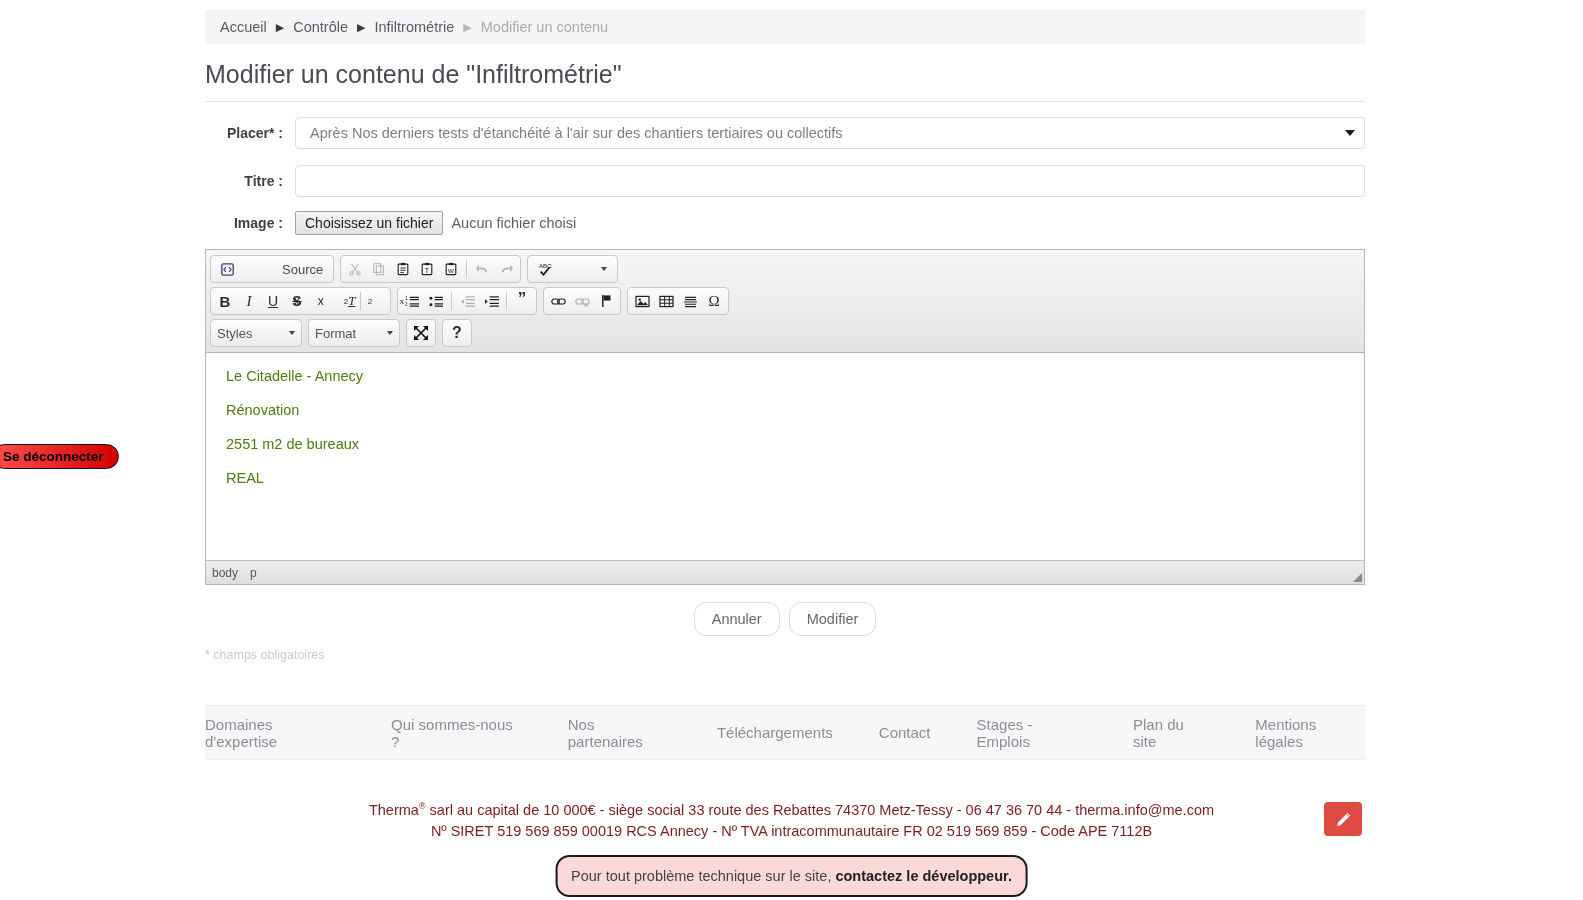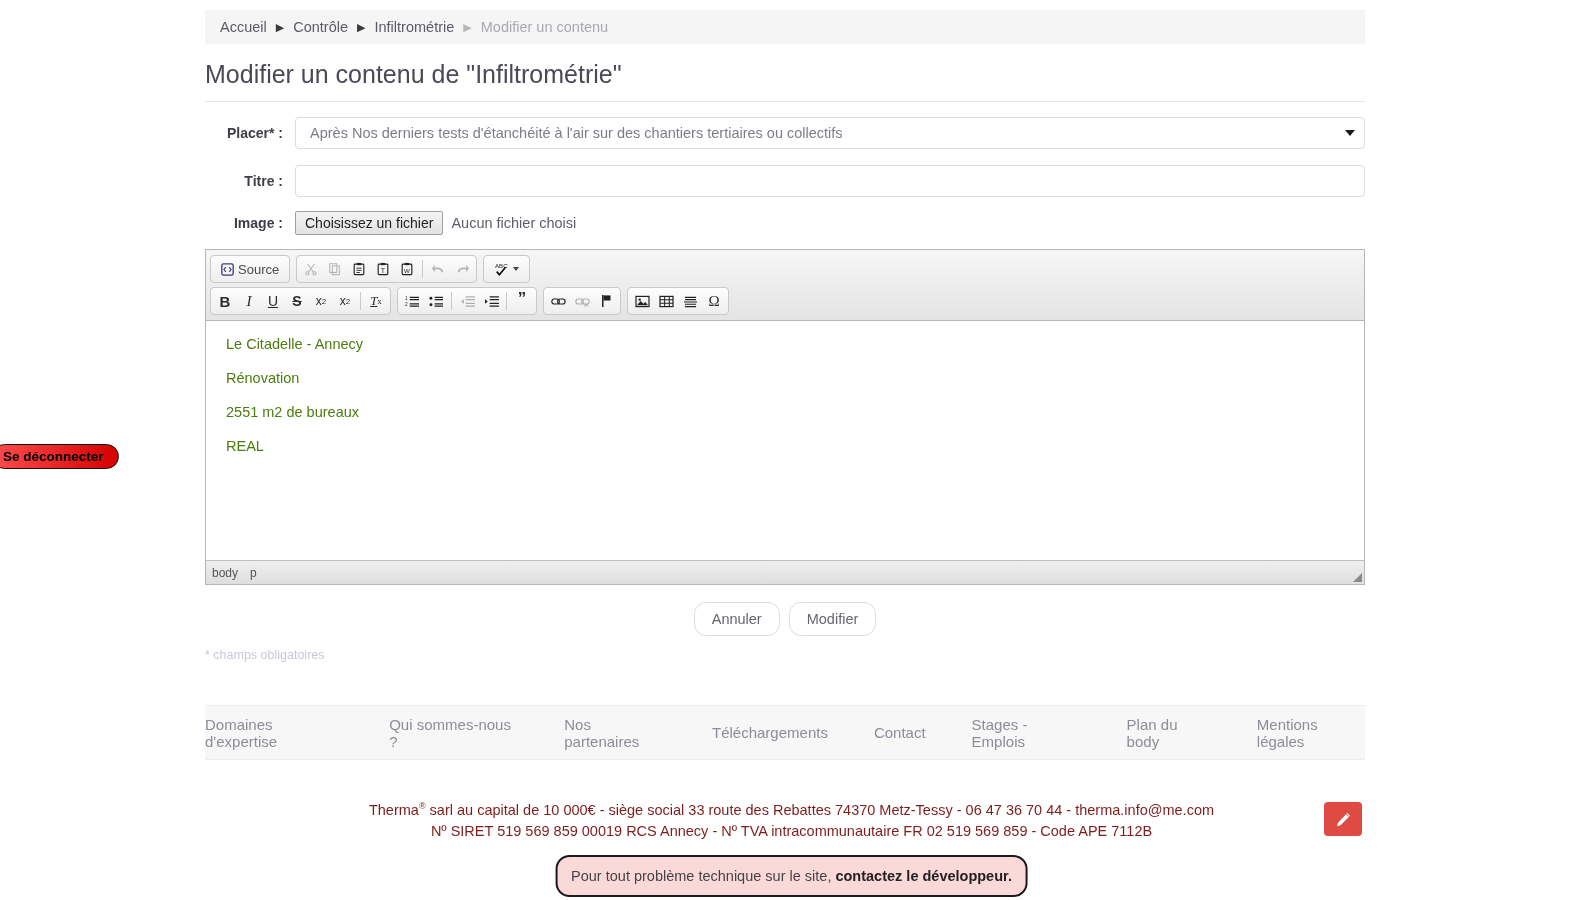--- a/index.html
+++ b/index.html
@@ -137,20 +137,21 @@
   }
   .tb-btn {
     width: 24px; height: 24px;
     display: flex; align-items: center; justify-content: center;
     border: 1px solid transparent;
     border-radius: 3px;
     color: #2b2b2b;
     font-size: 14px;
     cursor: pointer;
     position: relative;
+    gap: 44px;
   }
   .tb-btn.dis { opacity: 0.33; cursor: default; }
   .tb-btn.wide { width: auto; padding: 0 7px; }
   .tb-sep {
     width: 1px; height: 18px;
     background: #c9c9c9;
     margin: 0 3px;
   }
   .tb-caret {
     width: 0; height: 0;
@@ -489,20 +490,44 @@
           </div>
           <div class="tb-btn">
             <svg width="15" height="13" viewBox="0 0 16 14">
               <path d="M2 2.5h12M2 5h12M1 7.5h14M2 10h12M2 12.5h12" stroke="#222" stroke-width="1.2"></path>
             </svg>
           </div>
           <div class="tb-btn" style="font-size:15px;font-family:'Liberation Serif',serif;">Ω</div>
         </div>
       </div>
 
+      <div class="cke-row">
+        <div class="tb-combo" style="width:92px;">
+          <span class="cl">Styles</span>
+          <span class="tb-caret"></span>
+        </div>
+        <div class="tb-combo" style="width:92px;">
+          <span class="cl">Format</span>
+          <span class="tb-caret"></span>
+        </div>
+        <div class="tb-group">
+          <div class="tb-btn">
+            <svg width="16" height="16" viewBox="0 0 16 16">
+              <path d="M1 1 L6 1 L1 6 Z" fill="#111"></path>
+              <path d="M15 1 L10 1 L15 6 Z" fill="#111"></path>
+              <path d="M1 15 L6 15 L1 10 Z" fill="#111"></path>
+              <path d="M15 15 L10 15 L15 10 Z" fill="#111"></path>
+              <path d="M2 2 L14 14 M14 2 L2 14" stroke="#111" stroke-width="1.6"></path>
+            </svg>
+          </div>
+        </div>
+        <div class="tb-group">
+          <div class="tb-btn" style="font-size:16px;font-weight:bold;">?</div>
+        </div>
+      </div>
     </div>
 
     <div class="cke-body">
       <p>Le Citadelle - Annecy</p>
       <p>Rénovation</p>
       <p>2551 m2 de bureaux</p>
       <p>REAL</p>
     </div>
 
     <div class="cke-bottom">
@@ -519,21 +544,21 @@
 
   <div class="required-note">* champs obligatoires</div>
 
   <div class="footer-nav">
     <a>Domaines d'expertise</a>
     <a>Qui sommes-nous ?</a>
     <a>Nos partenaires</a>
     <a>Téléchargements</a>
     <a>Contact</a>
     <a>Stages - Emplois</a>
-    <a>Plan du body</a>
+    <a>Plan du site</a>
     <a>Mentions légales</a>
   </div>
 
   <div class="legal">
     <div>
       <span>Therma</span><sup>®</sup><span> sarl au capital de 10 000€ - siège social 33 route des Rebattes 74370 Metz-Tessy - 06 47 36 70 44 - therma.info@me.com</span>
     </div>
     <div>Nº SIRET 519 569 859 00019 RCS Annecy - Nº TVA intracommunautaire FR 02 519 569 859 - Code APE 7112B</div>
   </div>
 

